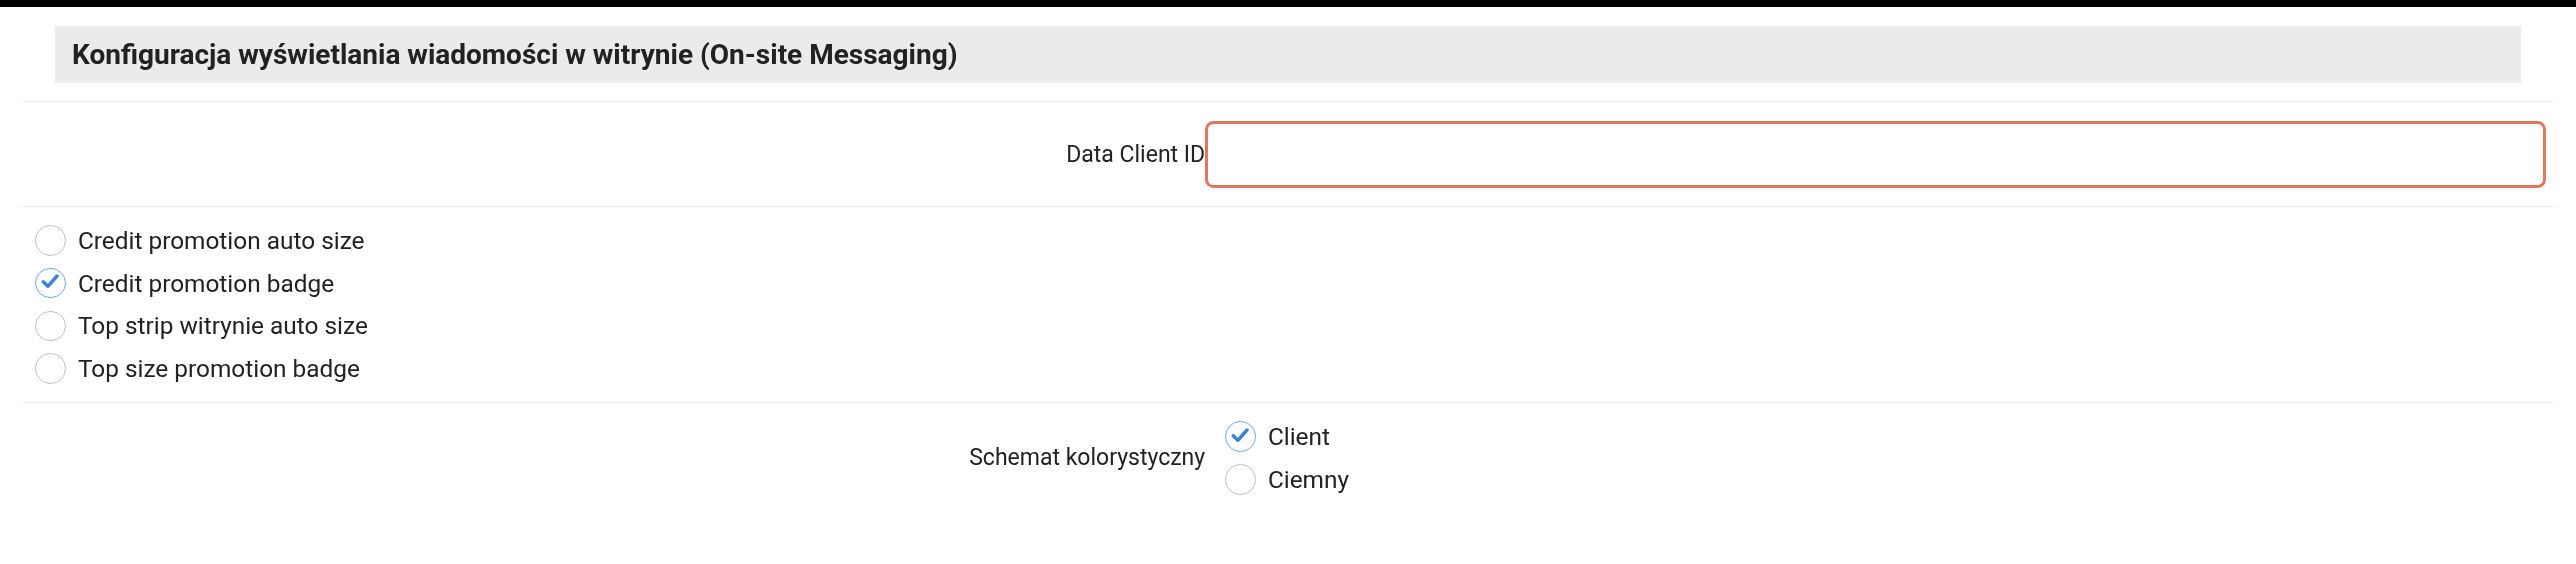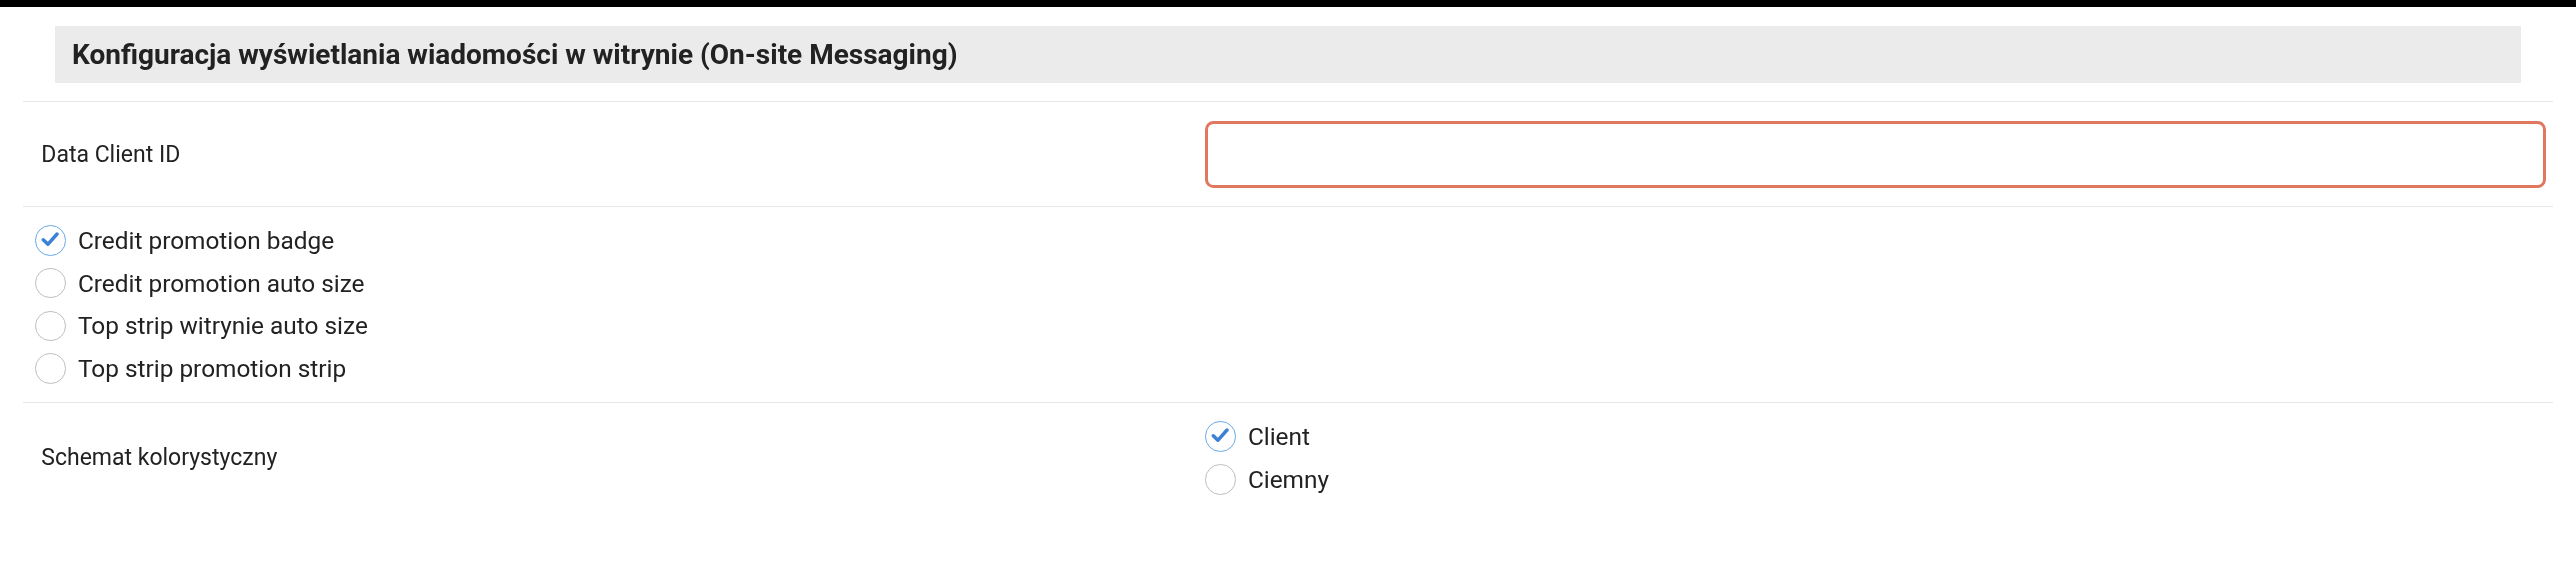--- a/index.html
+++ b/index.html
@@ -24,26 +24,27 @@
     }
     .rows {
       margin: 0 23px;
     }
     .row {
       display: flex;
       align-items: center;
       border-top: 1.2px solid #e7e7e7;
       padding: 18.3px 12.2px;
     }
-    .row:last-child { border-bottom: 0; }
+    .row:last-child { border-bottom: 0; gap: 20px; }
     .label-col {
       flex: 0 0 1170px;
       padding-left: 6.1px;
       font-size: 23px;
       color: #222;
+      text-align: right;
     }
     .field-col {
       flex: 1;
     }
     .input-text {
       width: 1341px;
       height: 67px;
       border: 3px solid #e07860;
       border-radius: 8.5px;
       background: #fff;
@@ -112,49 +113,49 @@
     <div class="field-col">
       <input type="text" class="input-text" value="" style="">
     </div>
   </div>
 
   <div class="row">
     <div class="field-col">
       <div class="radio-list">
 
         <div class="radio-item">
+          <span class="radio-circle">
+            
+          </span>
+          <span class="radio-label">Credit promotion auto size</span>
+        </div>
+
+        <div class="radio-item">
           <span class="radio-circle checked">
             <span class="radio-check">
               <svg viewBox="0 0 32 32">
                   <polyline points="4,17 12,25 28,7"></polyline>
                 </svg>
             </span>
           </span>
           <span class="radio-label">Credit promotion badge</span>
         </div>
 
         <div class="radio-item">
           <span class="radio-circle">
             
           </span>
-          <span class="radio-label">Credit promotion auto size</span>
-        </div>
-
-        <div class="radio-item">
-          <span class="radio-circle">
-            
-          </span>
           <span class="radio-label">Top strip witrynie auto size</span>
         </div>
 
         <div class="radio-item">
           <span class="radio-circle">
             
           </span>
-          <span class="radio-label">Top strip promotion strip</span>
+          <span class="radio-label">Top size promotion badge</span>
         </div>
 
       </div>
     </div>
   </div>
 
   <div class="row">
     <div class="label-col">Schemat kolorystyczny</div>
     <div class="field-col">
       <div class="radio-list">

